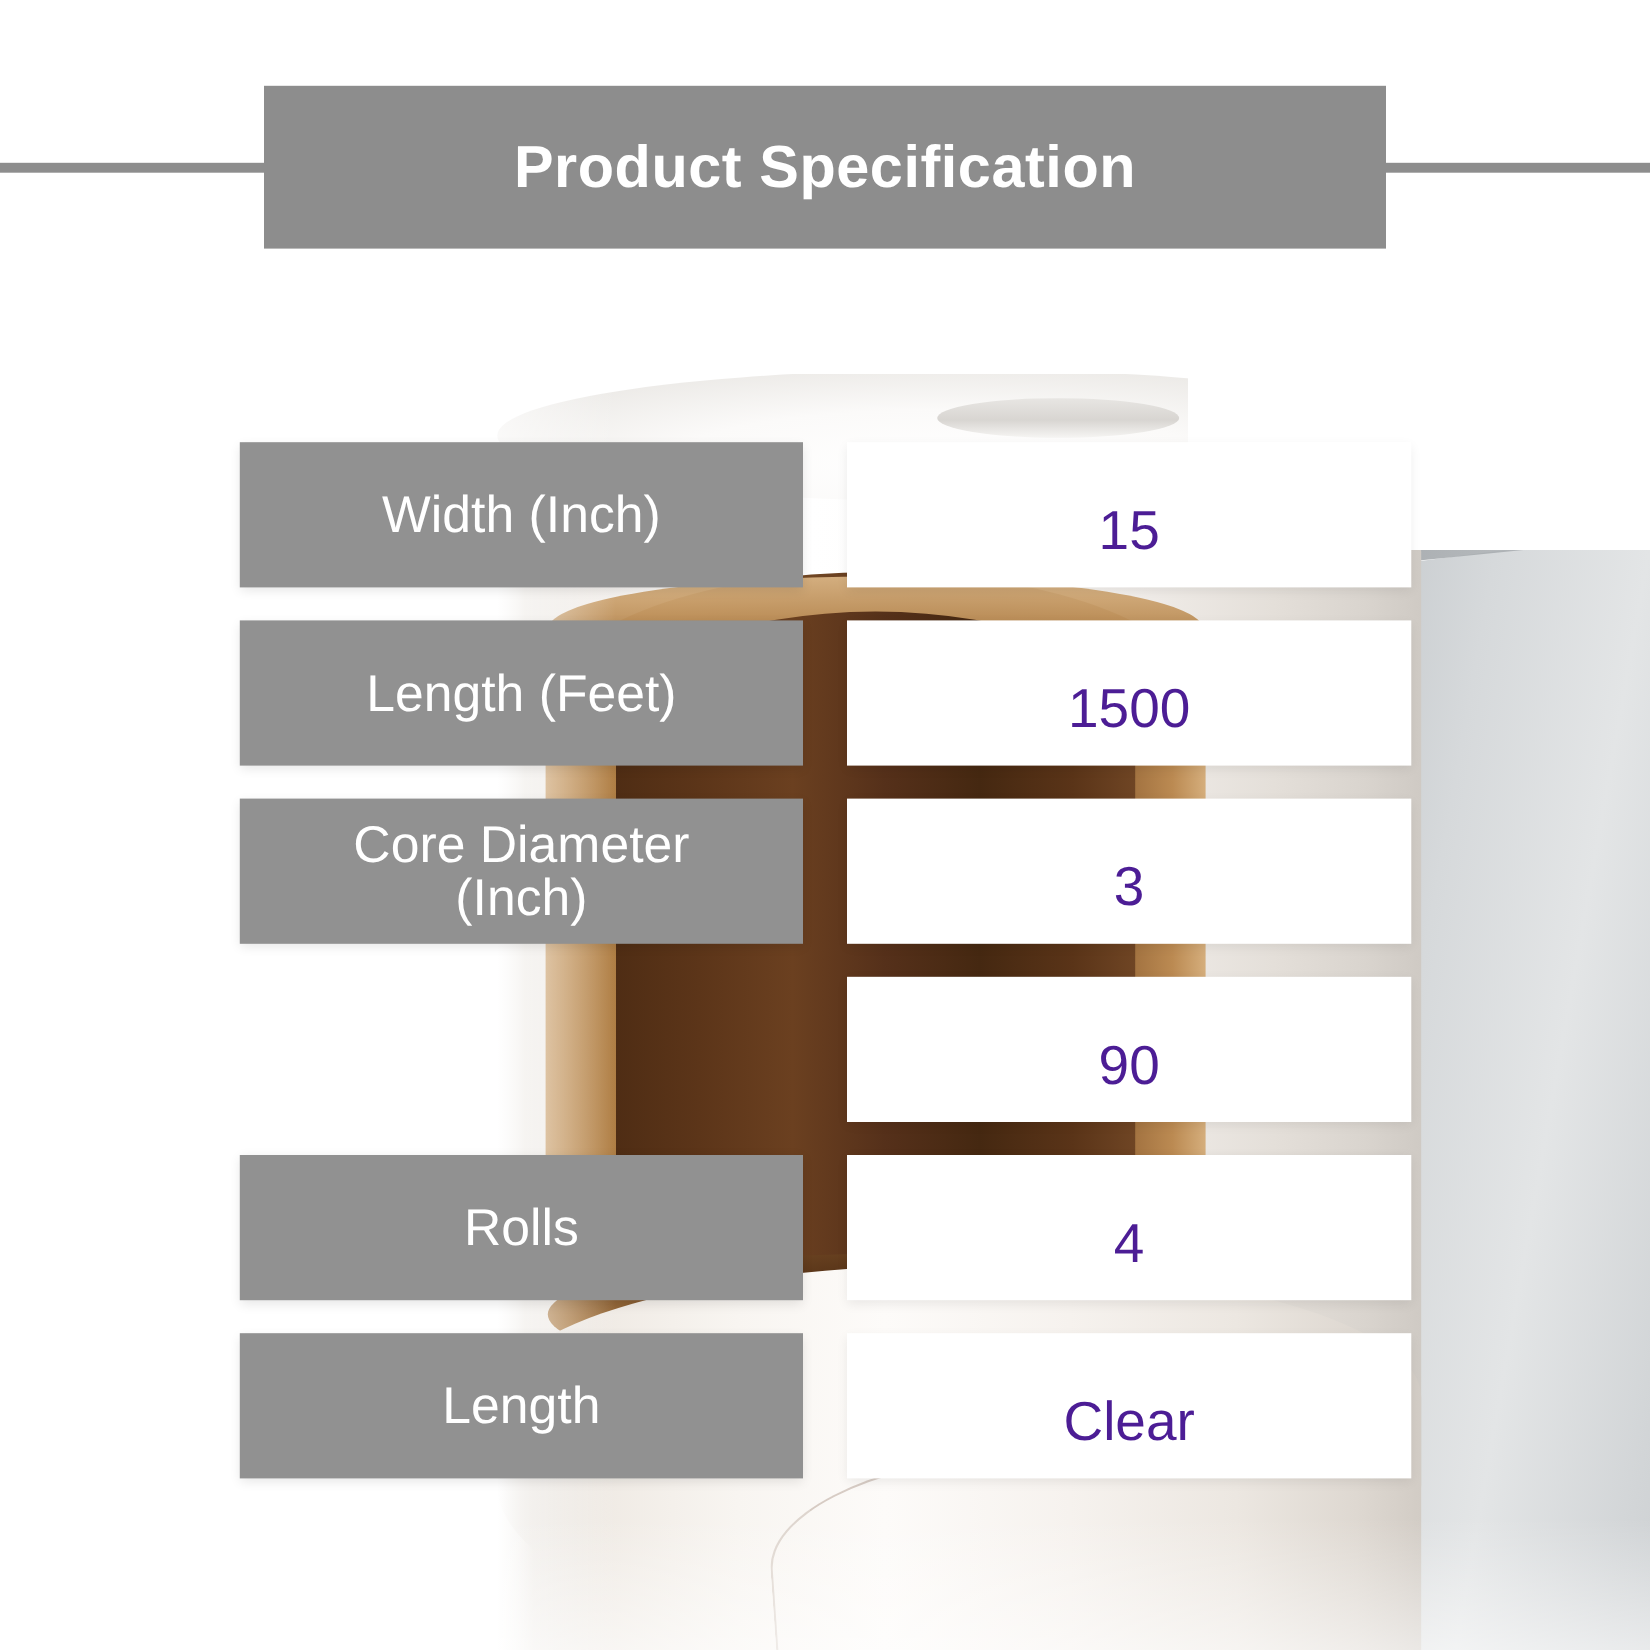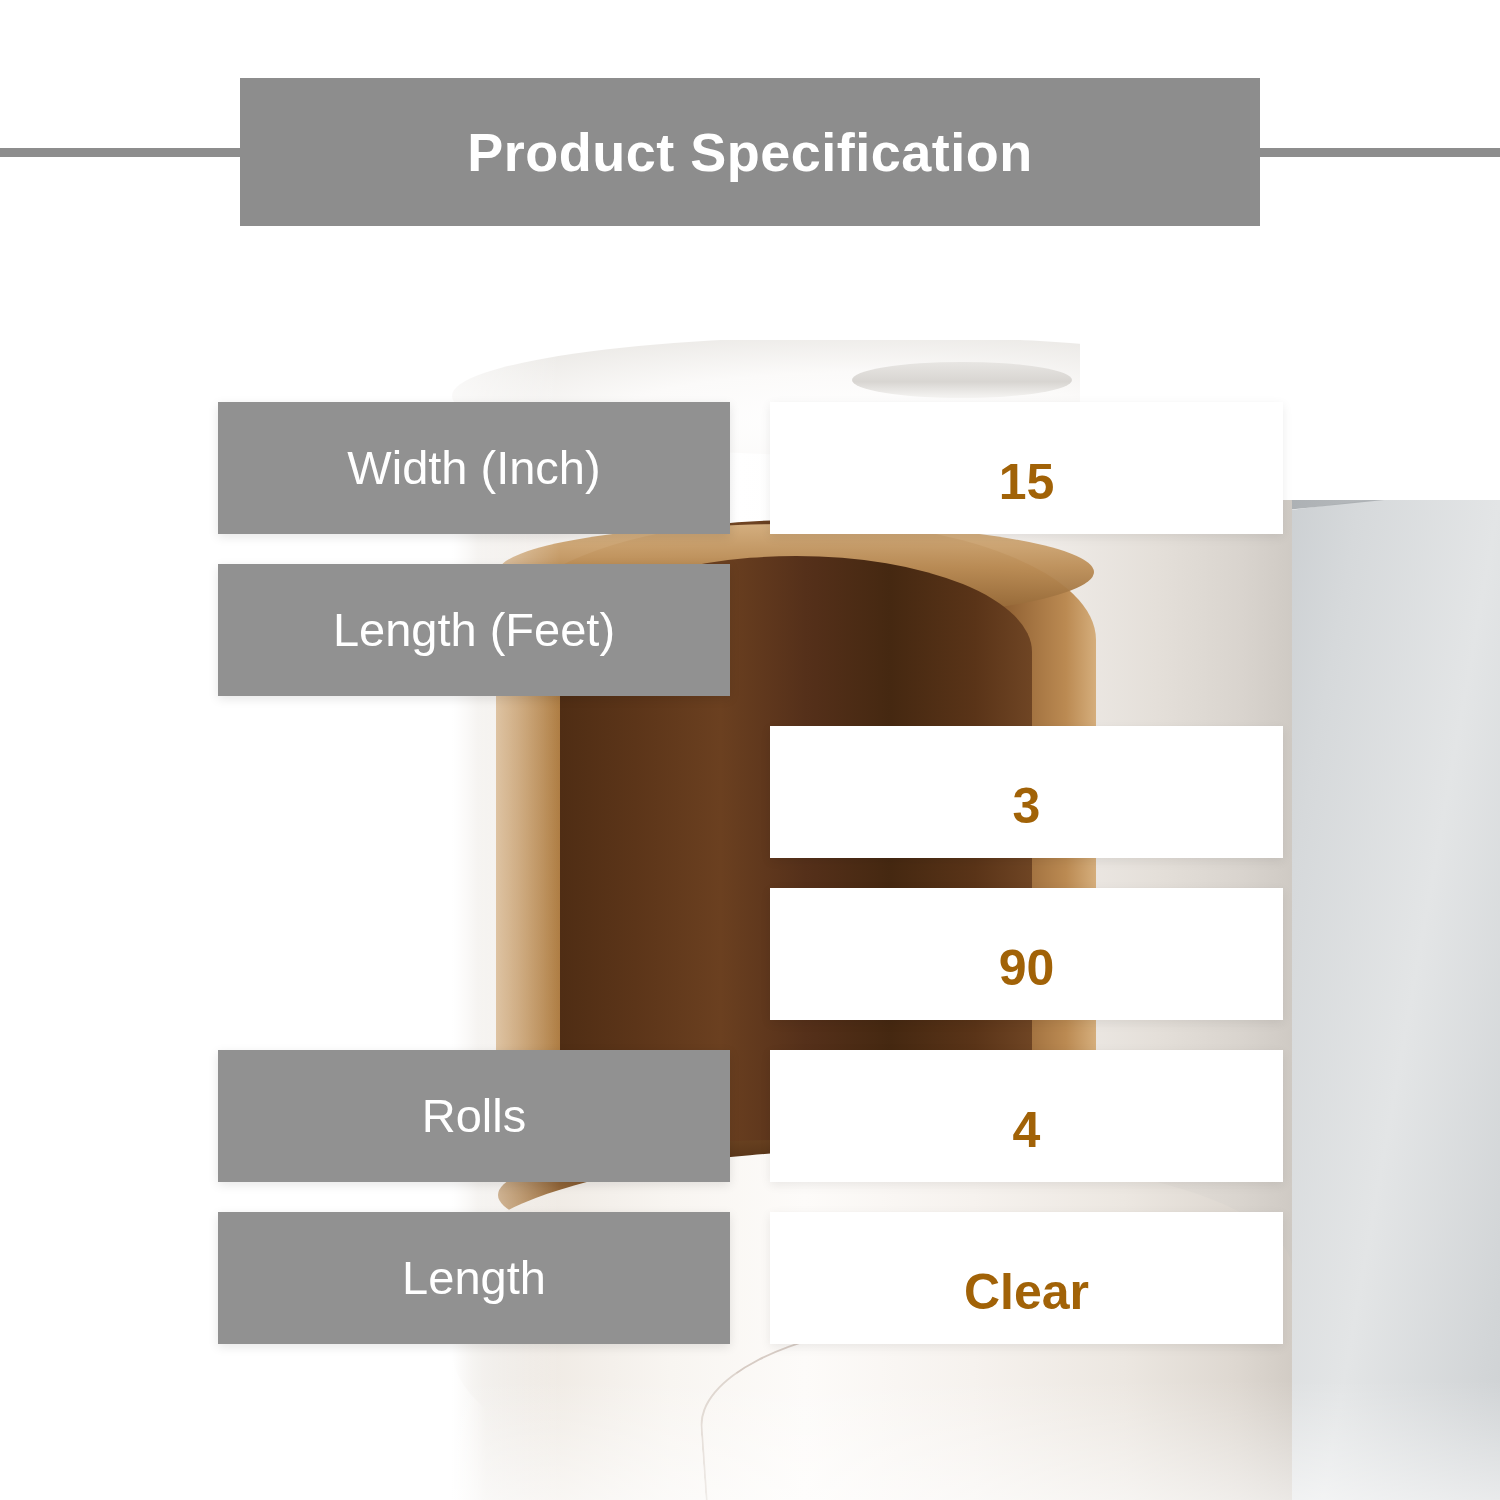--- a/index.html
+++ b/index.html
@@ -273,23 +273,23 @@
     top: 0;
     width: 513px;
     height: 132px;
     background: #ffffff;
     display: flex;
     align-items: center;
     justify-content: center;
     box-shadow: 0 3px 10px rgba(0,0,0,0.08);
   }
   .cell-value-text {
-    color: #a16207;
+    color: #4c1d95;
     font-size: 50px;
-    font-weight: 700;
+    font-weight: 400;
     line-height: 1;
     margin-top: 28px;
   }
 </style>
 </head>
 <body>
 
 <div id="canvas">
 
   <div class="photo-layer">
@@ -327,22 +327,28 @@
           <div class="cell-label-text">Width (Inch)</div>
         </div>
         <div class="cell-value">
           <div class="cell-value-text">15</div>
         </div>
       </div>
       <div class="spec-row" style="top: 552px;">
         <div class="cell-label">
           <div class="cell-label-text">Length (Feet)</div>
         </div>
+        <div class="cell-value">
+          <div class="cell-value-text">1500</div>
+        </div>
       </div>
       <div class="spec-row" style="top: 714px;">
+        <div class="cell-label">
+          <div class="cell-label-text">Core Diameter<br>(Inch)</div>
+        </div>
         <div class="cell-value">
           <div class="cell-value-text">3</div>
         </div>
       </div>
       <div class="spec-row" style="top: 876px;">
         <div class="cell-value">
           <div class="cell-value-text">90</div>
         </div>
       </div>
       <div class="spec-row" style="top: 1038px; border-radius: 16px;">

